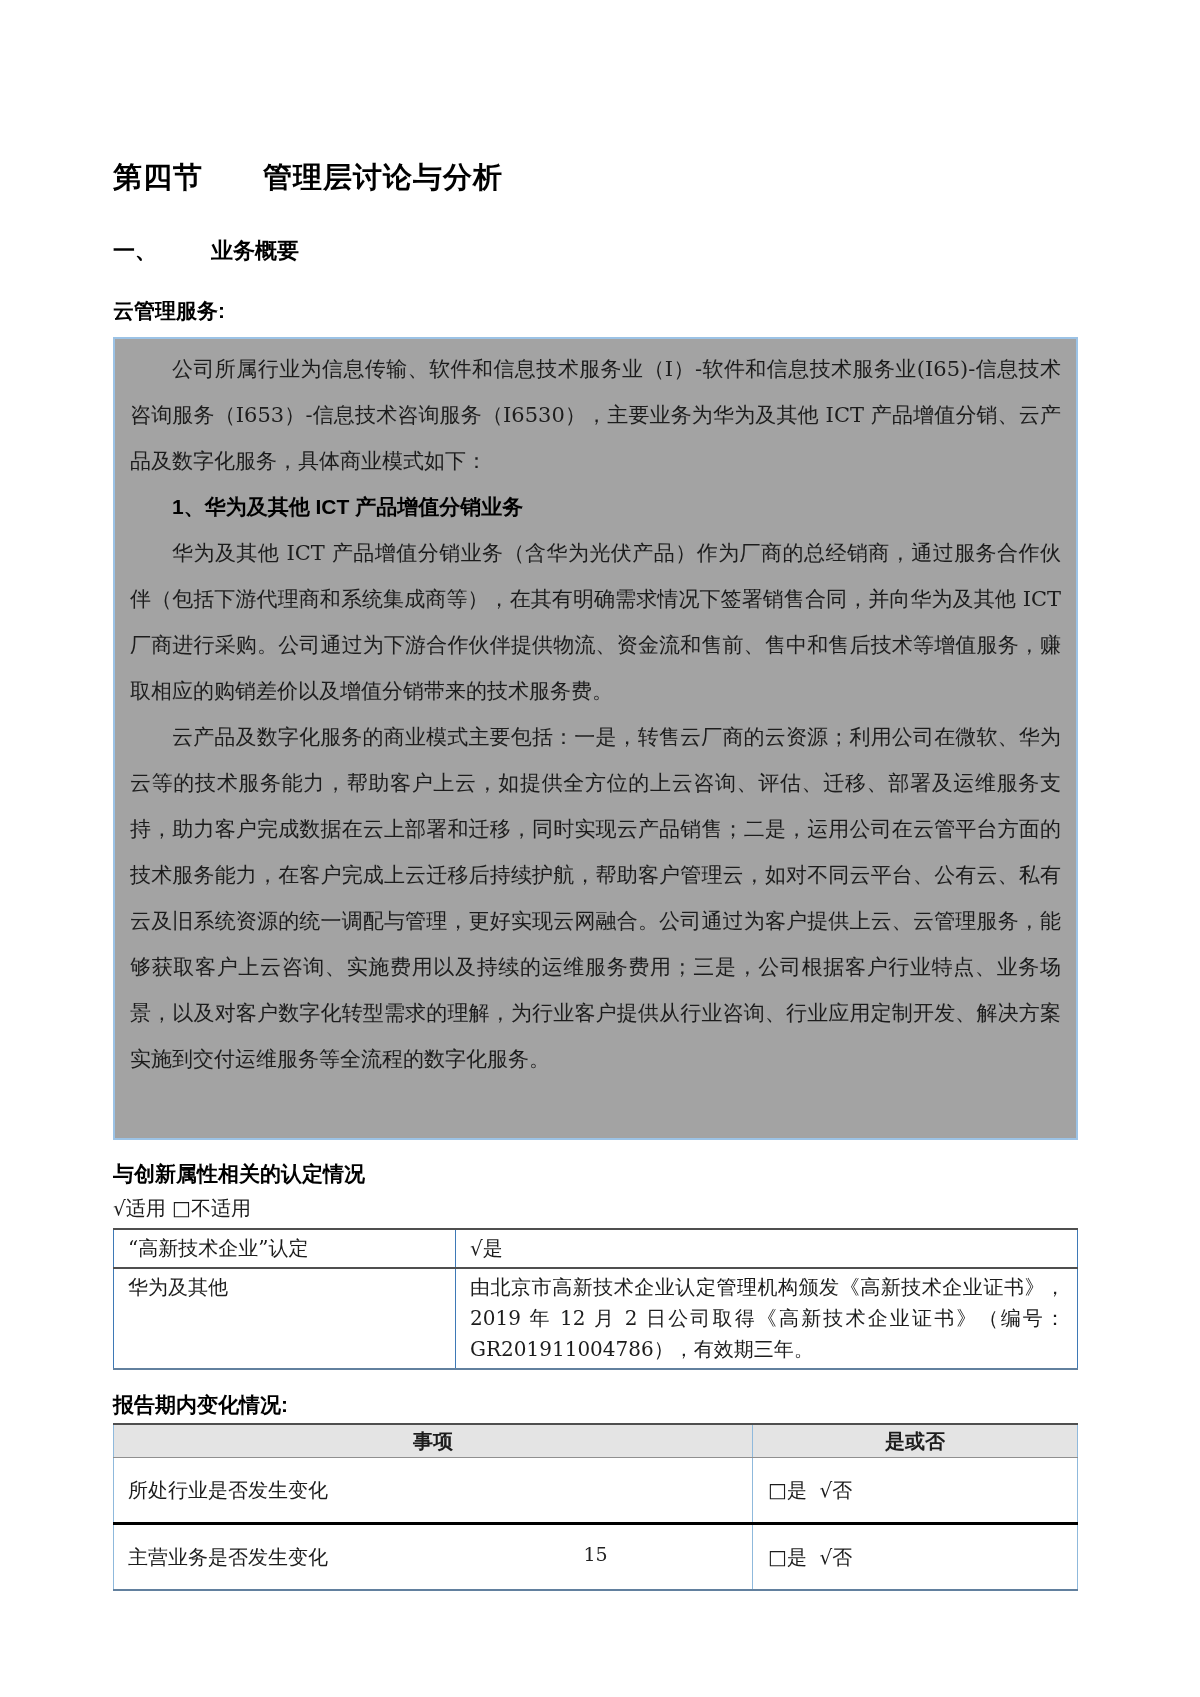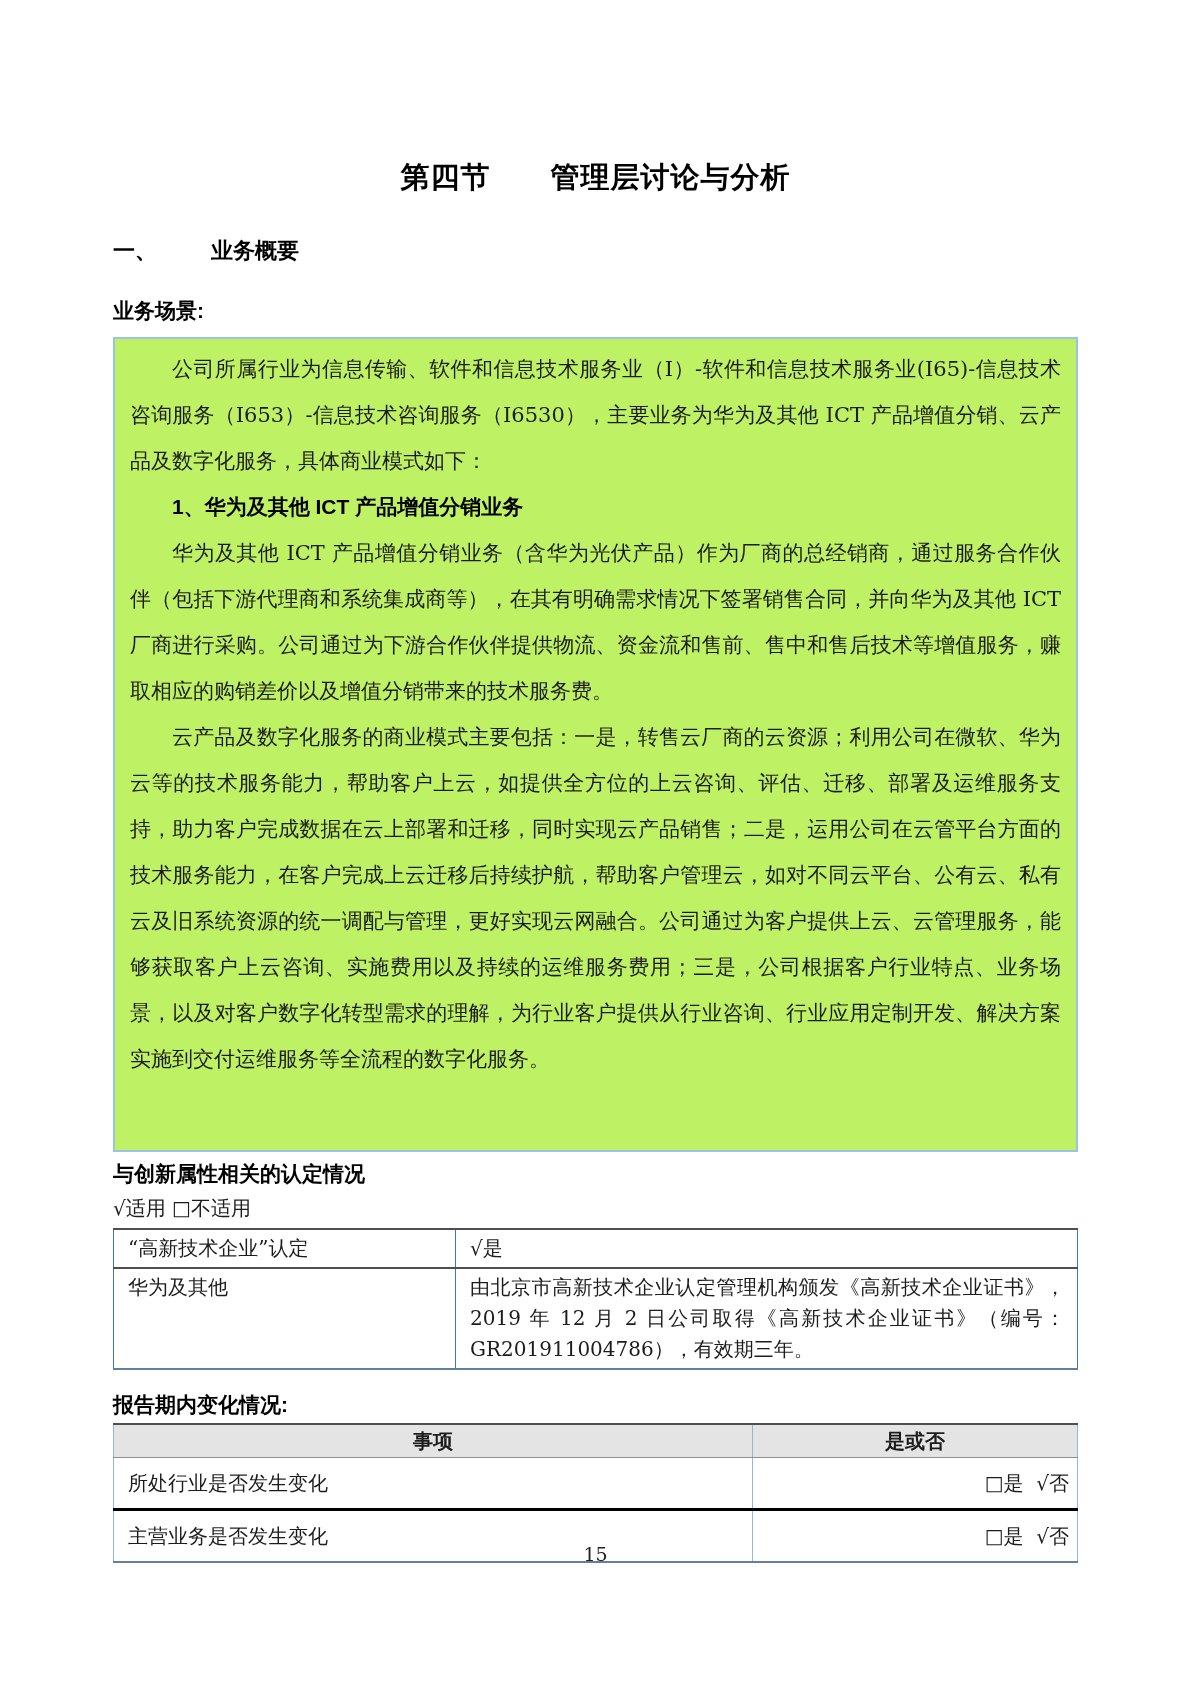--- a/index.html
+++ b/index.html
@@ -13,36 +13,36 @@
     color: #1c1c1c;
     overflow: hidden;
   }
   .content { position: absolute; left: 113px; width: 965px; }
 
   
   .hei { font-family: "Liberation Sans", sans-serif; font-weight: bold; color: #000; }
 
   .doc-title {
     top: 158px;
-    text-align: center;
+    text-align: left;
     font-size: 29px;
     letter-spacing: 1px;
   }
 
   .sec-heading { top: 236px; font-size: 22px; }
   .sec-heading .sec-num { display: inline-block; min-width: 98px; }
 
   .bm-label { top: 297px; font-size: 21px; }
 
   .bm-box {
     top: 337px;
     height: 782px;
     border: 2px solid #9CC3E6;
-    background: #bef264;
-    padding: 7px 15px 22px 15px;
+    background: #a3a3a3;
+    padding: 7px 15px 10px 15px;
     width: 931px; 
   }
   .bm-box p {
     margin: 0;
     font-size: 21px;
     line-height: 46px;
     text-align: justify;
     text-indent: 2em;
   }
   .bm-box p.sub { text-align: left; }
@@ -84,21 +84,21 @@
   }
   .changes-table th {
     background: #E4E4E4;
     font-weight: bold;
     text-align: center;
     height: 30px;
     border-bottom: 1.5px solid #8f8f8f;
     font-family: "Liberation Sans", sans-serif;
   }
   .changes-table td { height: 34px; padding: 0 14px; }
-  .changes-table td.ans { text-align: right; padding: 8px; white-space: pre; }
+  .changes-table td.ans { text-align: left; padding: 15px; white-space: pre; }
   .changes-table .col2 { border-left: 1.5px solid #8FB9DC; }
   .changes-table tbody tr + tr td { border-top: 3px solid #000000; }
 
   .page-number {
     top: 1543px;
     text-align: center;
     font-size: 19px;
     color: #222;
   }
 
@@ -108,21 +108,21 @@
 <body>
 
 <div class="page">
 
   <div class="content abs doc-title hei">第四节　　管理层讨论与分析</div>
 
   <div class="content abs sec-heading hei">
     <span class="sec-num">一、</span><span>业务概要</span>
   </div>
 
-  <div class="content abs bm-label hei">业务场景:</div>
+  <div class="content abs bm-label hei">云管理服务:</div>
 
   <div class="content abs bm-box">
     <p>公司所属行业为信息传输、软件和信息技术服务业（I）-软件和信息技术服务业(I65)-信息技术咨询服务（I653）-信息技术咨询服务（I6530），主要业务为华为及其他 ICT 产品增值分销、云产品及数字化服务，具体商业模式如下：</p>
     <p class="sub hei">1、华为及其他 ICT 产品增值分销业务</p>
     <p>华为及其他 ICT 产品增值分销业务（含华为光伏产品）作为厂商的总经销商，通过服务合作伙伴（包括下游代理商和系统集成商等），在其有明确需求情况下签署销售合同，并向华为及其他 ICT 厂商进行采购。公司通过为下游合作伙伴提供物流、资金流和售前、售中和售后技术等增值服务，赚取相应的购销差价以及增值分销带来的技术服务费。</p>
     <p>云产品及数字化服务的商业模式主要包括：一是，转售云厂商的云资源；利用公司在微软、华为云等的技术服务能力，帮助客户上云，如提供全方位的上云咨询、评估、迁移、部署及运维服务支持，助力客户完成数据在云上部署和迁移，同时实现云产品销售；二是，运用公司在云管平台方面的技术服务能力，在客户完成上云迁移后持续护航，帮助客户管理云，如对不同云平台、公有云、私有云及旧系统资源的统一调配与管理，更好实现云网融合。公司通过为客户提供上云、云管理服务，能够获取客户上云咨询、实施费用以及持续的运维服务费用；三是，公司根据客户行业特点、业务场景，以及对客户数字化转型需求的理解，为行业客户提供从行业咨询、行业应用定制开发、解决方案实施到交付运维服务等全流程的数字化服务。</p>
   </div>
 
   <div class="content abs applicability">√适用 □不适用</div>
 

